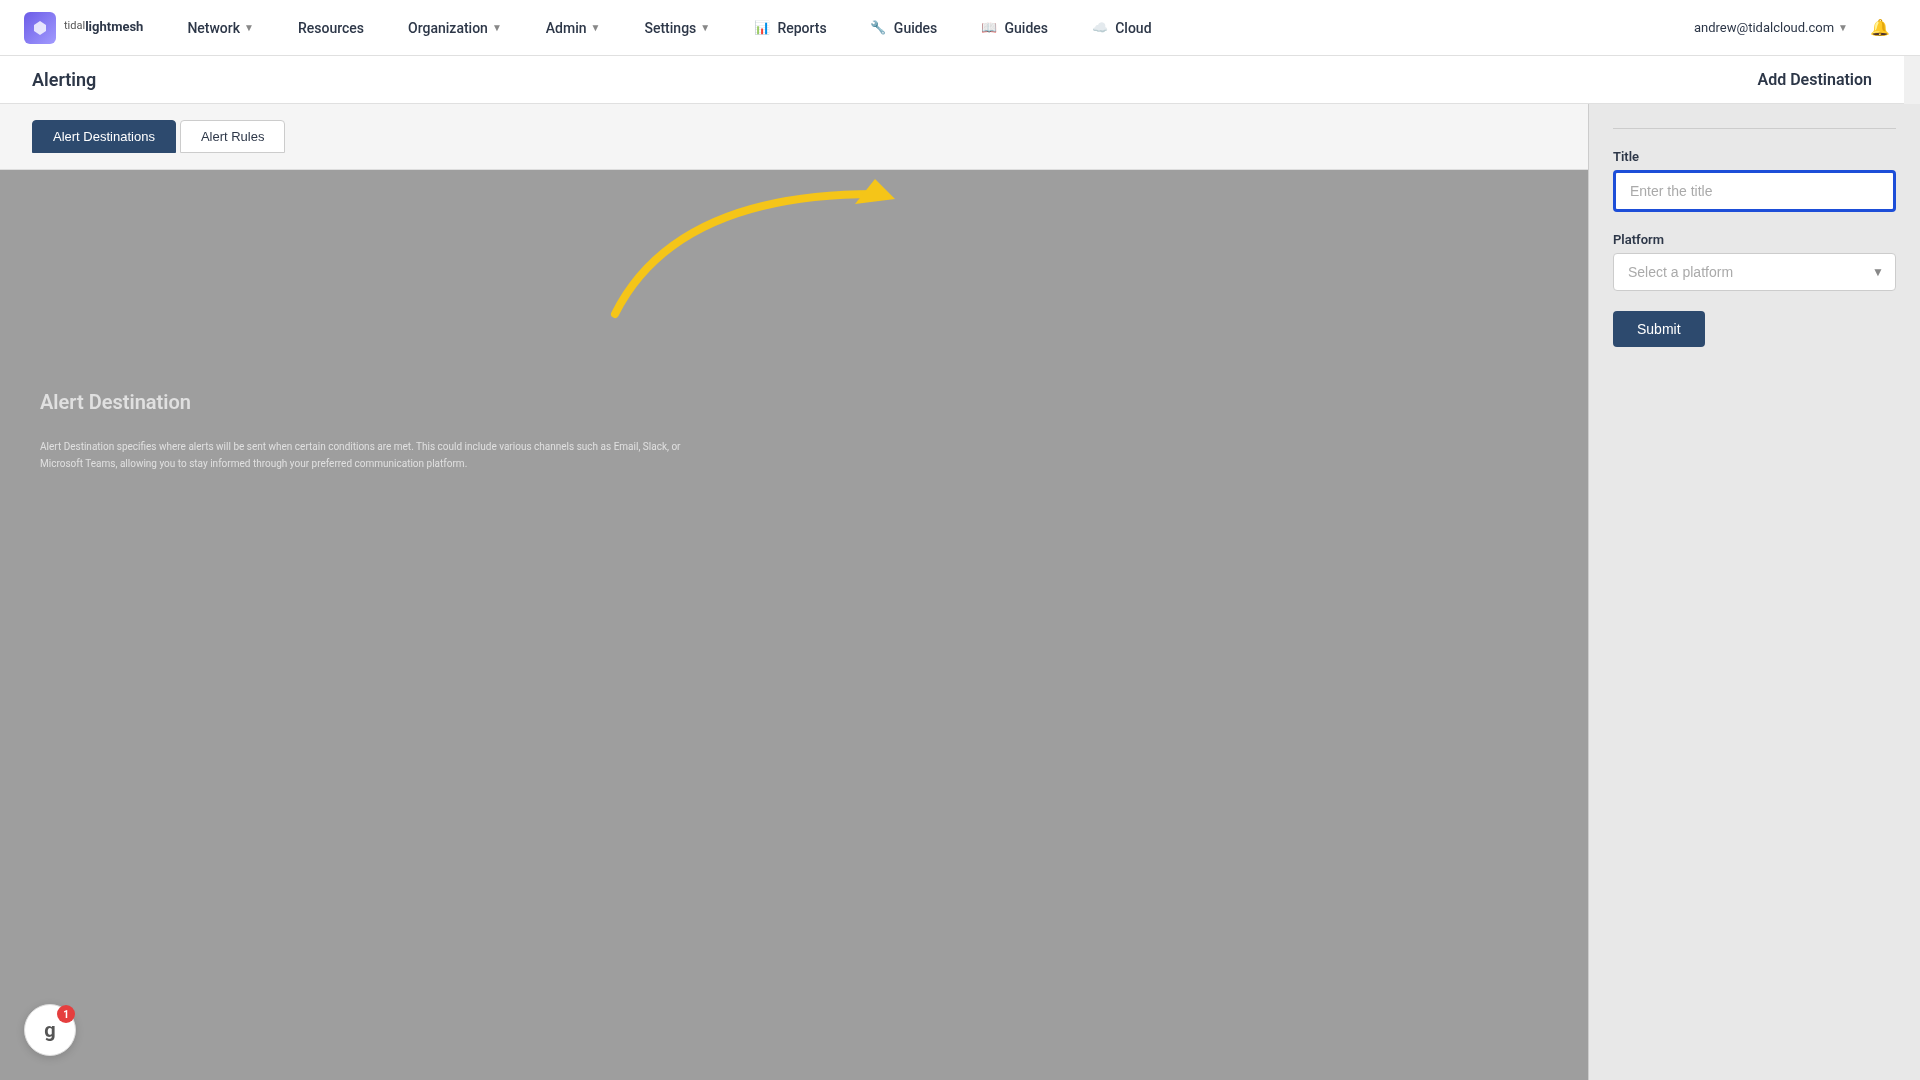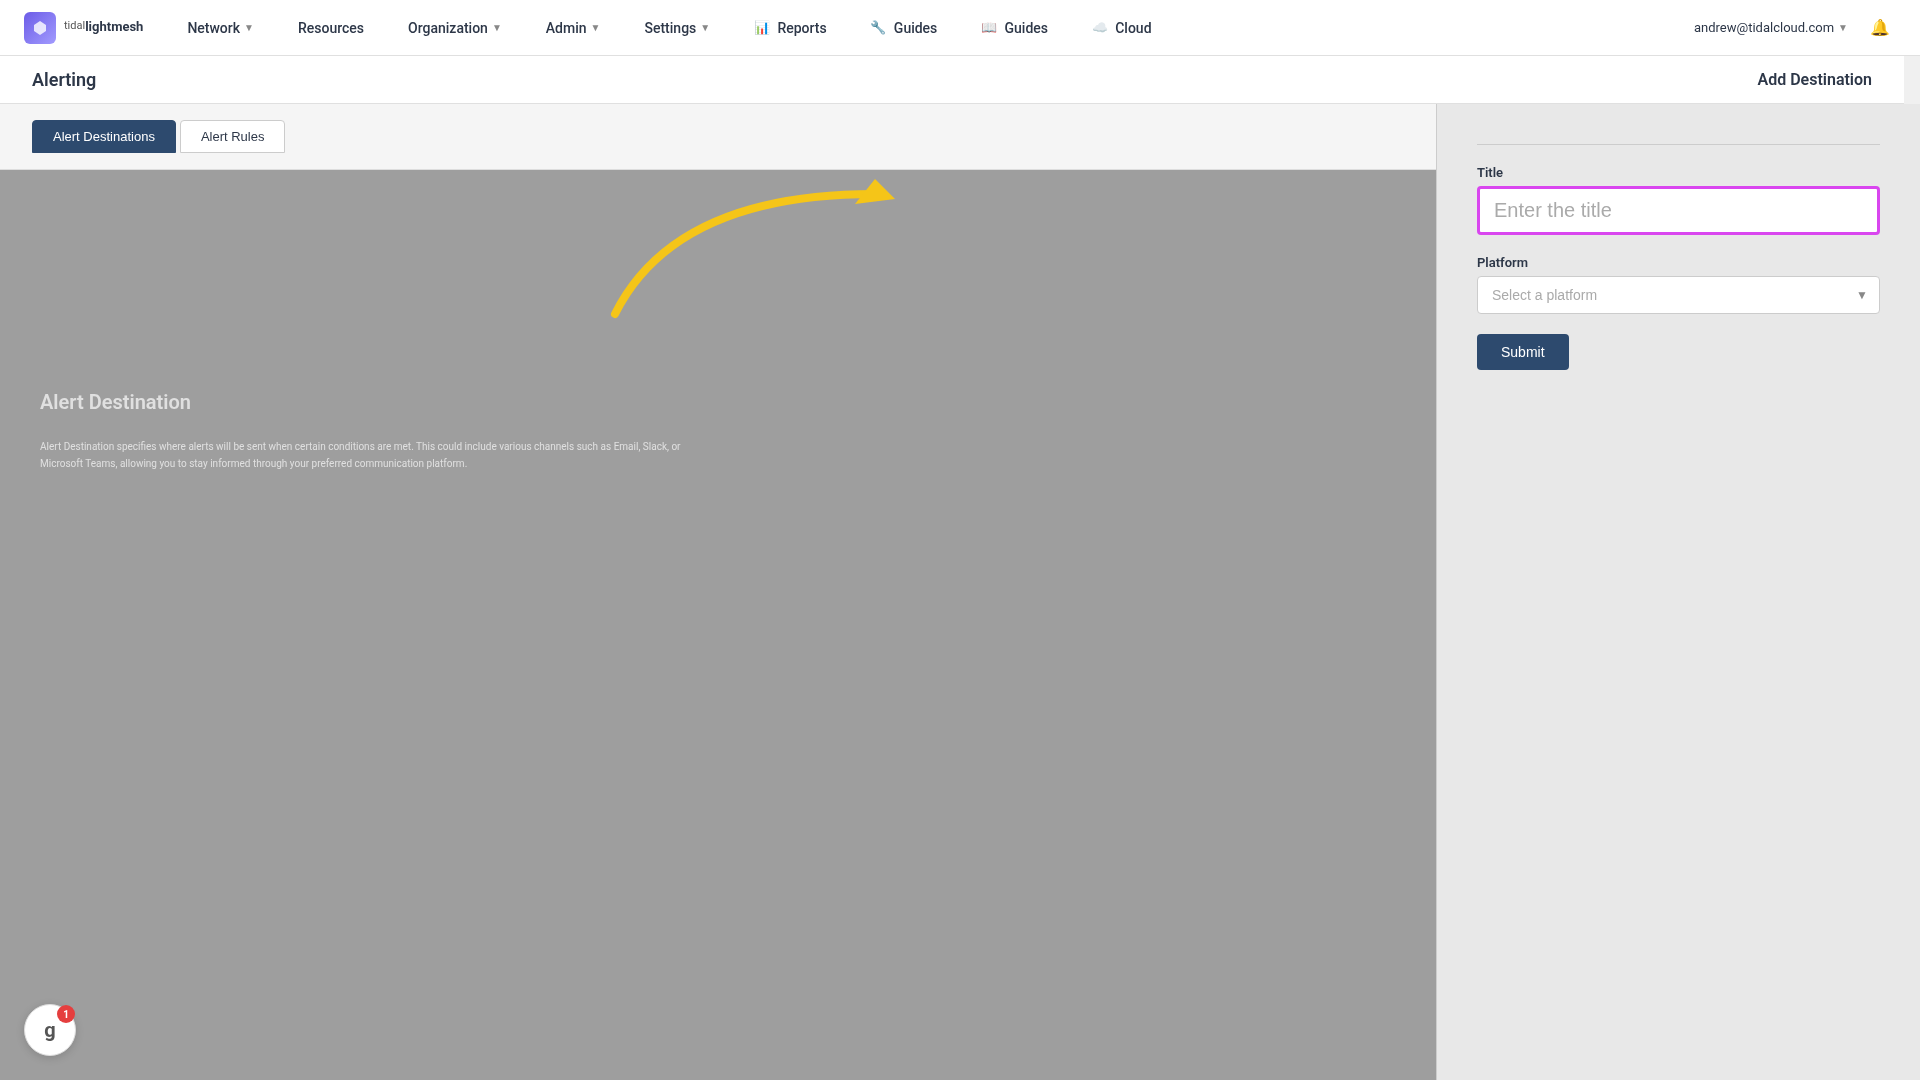--- a/index.html
+++ b/index.html
@@ -182,43 +182,43 @@
       position: absolute;
       top: 60px;
       left: 700px;
       width: 300px;
       height: 200px;
       pointer-events: none;
     }
 
     
     .right-panel {
-      width: 484px;
+      width: 332px;
       background: #e8e8e8;
       border-left: 1px solid #ccc;
-      padding: 40px;
+      padding: 24px;
       overflow-y: auto;
     }
 
     .form-group {
       margin-bottom: 20px;
     }
     .form-label {
       font-size: 13px;
       font-weight: 600;
       color: #2d3748;
       margin-bottom: 6px;
       display: block;
     }
     .form-input {
       width: 100%;
       padding: 10px 14px;
-      border: 3px solid #d946ef;
+      border: 3px solid #1d4ed8;
       border-radius: 4px;
-      font-size: 20px;
+      font-size: 14px;
       outline: none;
       background: #fff;
       color: #333;
     }
     .form-input::placeholder { color: #aaa; }
 
     .form-select-wrapper {
       position: relative;
     }
     .form-select {

